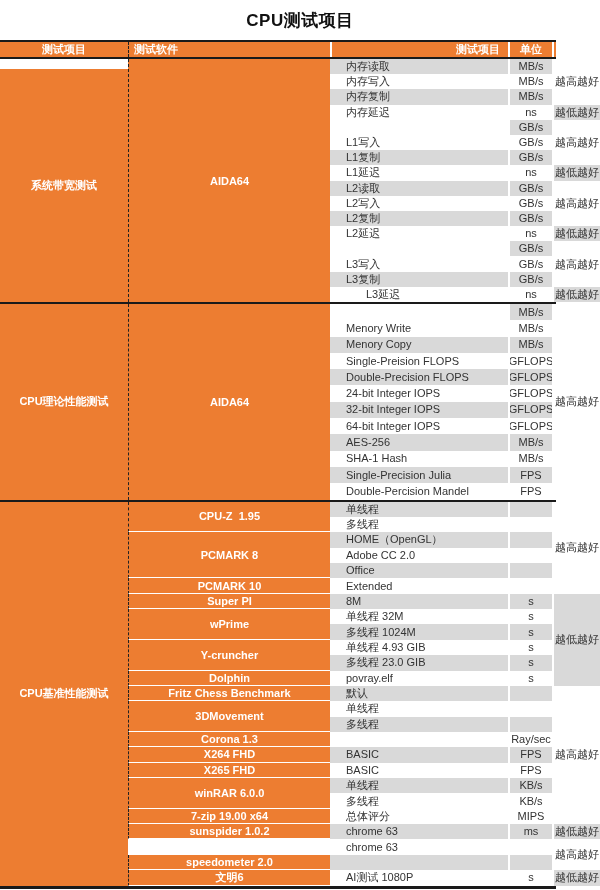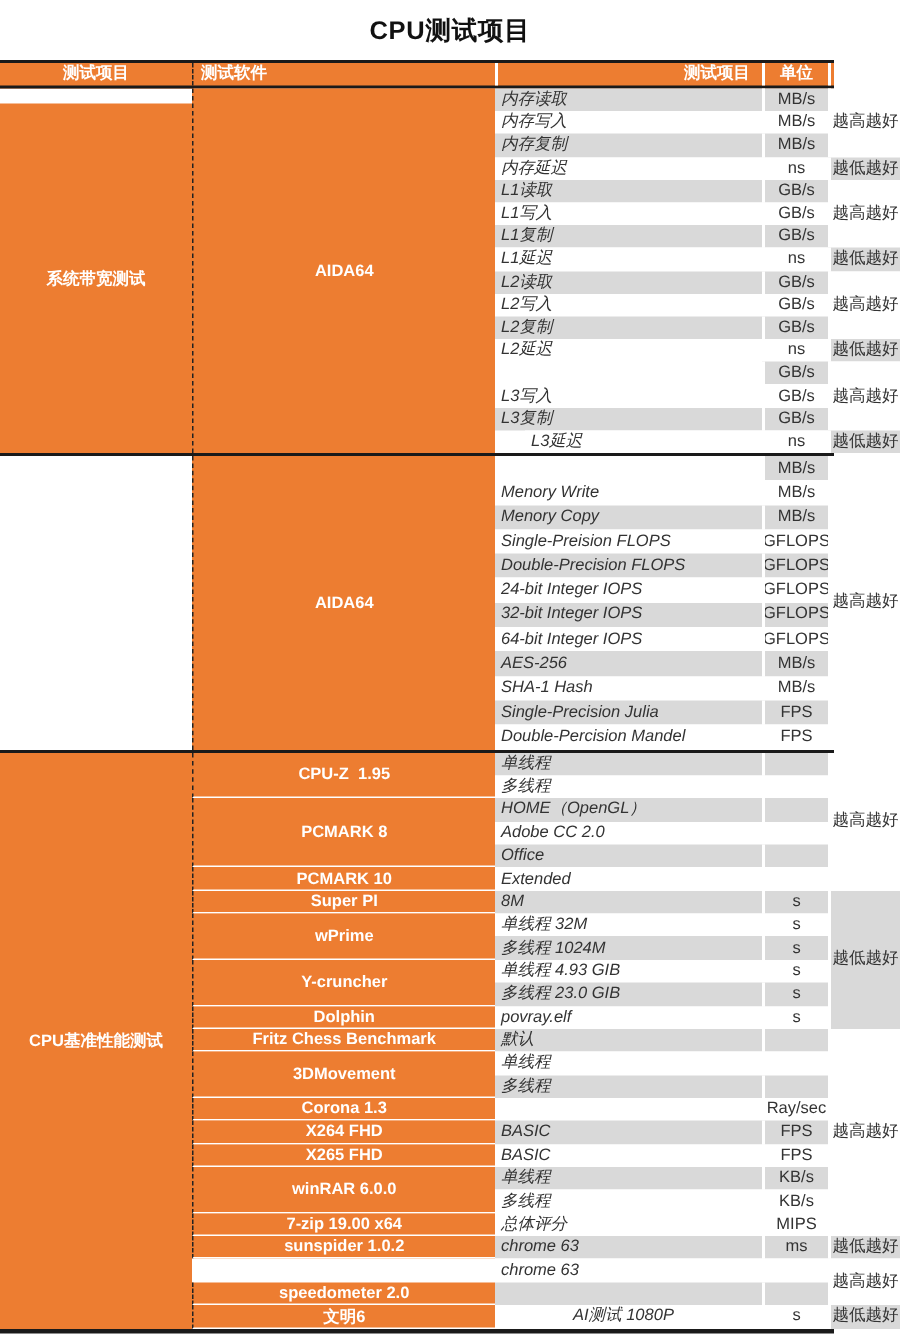--- a/index.html
+++ b/index.html
@@ -43,21 +43,21 @@
     grid-column:2;background:#ED7D31;color:#fff;font-weight:bold;font-size:11px;
     display:flex;align-items:center;justify-content:center;
     border-left:1px dashed #222;border-bottom:1px solid #fff;
     box-sizing:border-box;white-space:pre;
   }
   .sw-block.single{border-bottom:none;}
   .cell{
     display:flex;align-items:center;font-size:11px;color:#333;line-height:1;
     box-sizing:border-box;overflow:hidden;
   }
-  .cell-item{grid-column:3;padding-left:4px;font-style:italic;}
+  .cell-item{grid-column:3;padding-left:16px;}
   .cell-unit{grid-column:4;justify-content:center;border-left:2px solid #fff;}
   .cell-remark{grid-column:5;justify-content:center;border-left:2px solid #fff;text-align:center;}
   .bg-gray{background:#D9D9D9;}
   .bg-white{background:#FFFFFF;}
 </style>
 </head>
 <body>
 
 <div class="page">
   <div class="title-bar">
@@ -77,21 +77,20 @@
           <div class="sec-label" style="grid-row: 1 / span 16; margin-top: 10px;">系统带宽测试</div>
           <div class="sw-block single" style="grid-row: 1 / span 16;">AIDA64</div>
           <div class="cell cell-item bg-gray" style="grid-row: 1;">内存读取</div>
           <div class="cell cell-unit bg-gray" style="grid-row: 1;">MB/s</div>
           <div class="cell cell-item bg-white" style="grid-row: 2;">内存写入</div>
           <div class="cell cell-unit bg-white" style="grid-row: 2;">MB/s</div>
           <div class="cell cell-item bg-gray" style="grid-row: 3;">内存复制</div>
           <div class="cell cell-unit bg-gray" style="grid-row: 3;">MB/s</div>
           <div class="cell cell-item bg-white" style="grid-row: 4;">内存延迟</div>
           <div class="cell cell-unit bg-white" style="grid-row: 4;">ns</div>
-          <div class="cell cell-item bg-gray" style="grid-row: 5;">L1读取</div>
           <div class="cell cell-unit bg-gray" style="grid-row: 5;">GB/s</div>
           <div class="cell cell-item bg-white" style="grid-row: 6;">L1写入</div>
           <div class="cell cell-unit bg-white" style="grid-row: 6;">GB/s</div>
           <div class="cell cell-item bg-gray" style="grid-row: 7;">L1复制</div>
           <div class="cell cell-unit bg-gray" style="grid-row: 7;">GB/s</div>
           <div class="cell cell-item bg-white" style="grid-row: 8; text-align: center;">L1延迟</div>
           <div class="cell cell-unit bg-white" style="grid-row: 8;">ns</div>
           <div class="cell cell-item bg-gray" style="grid-row: 9;">L2读取</div>
           <div class="cell cell-unit bg-gray" style="grid-row: 9;">GB/s</div>
           <div class="cell cell-item bg-white" style="grid-row: 10;">L2写入</div>
@@ -111,20 +110,21 @@
           <div class="cell cell-remark bg-white" style="grid-row: 1 / span 3;">越高越好</div>
           <div class="cell cell-remark bg-gray" style="grid-row: 4 / span 1;">越低越好</div>
           <div class="cell cell-remark bg-white" style="grid-row: 5 / span 3;">越高越好</div>
           <div class="cell cell-remark bg-gray" style="grid-row: 8 / span 1;">越低越好</div>
           <div class="cell cell-remark bg-white" style="grid-row: 9 / span 3;">越高越好</div>
           <div class="cell cell-remark bg-gray" style="grid-row: 12 / span 1;">越低越好</div>
           <div class="cell cell-remark bg-white" style="grid-row: 13 / span 3;">越高越好</div>
           <div class="cell cell-remark bg-gray" style="grid-row: 16 / span 1;">越低越好</div>
         </div>
         <div class="grid section" style="grid-auto-rows: 16.3px;">
+          <div class="sec-label" style="grid-row: 1 / span 12;">CPU理论性能测试</div>
           <div class="sw-block single" style="grid-row: 1 / span 12;">AIDA64</div>
           <div class="cell cell-unit bg-gray" style="grid-row: 1;">MB/s</div>
           <div class="cell cell-item bg-white" style="grid-row: 2;">Menory Write</div>
           <div class="cell cell-unit bg-white" style="grid-row: 2;">MB/s</div>
           <div class="cell cell-item bg-gray" style="grid-row: 3;">Menory Copy</div>
           <div class="cell cell-unit bg-gray" style="grid-row: 3;">MB/s</div>
           <div class="cell cell-item bg-white" style="grid-row: 4;">Single-Preision FLOPS</div>
           <div class="cell cell-unit bg-white" style="grid-row: 4;">GFLOPS</div>
           <div class="cell cell-item bg-gray" style="grid-row: 5;">Double-Precision FLOPS</div>
           <div class="cell cell-unit bg-gray" style="grid-row: 5;">GFLOPS</div>
@@ -205,21 +205,21 @@
           <div class="cell cell-item bg-white" style="grid-row: 20;">多线程</div>
           <div class="cell cell-unit bg-white" style="grid-row: 20;">KB/s</div>
           <div class="cell cell-item bg-white" style="grid-row: 21;">总体评分</div>
           <div class="cell cell-unit bg-white" style="grid-row: 21;">MIPS</div>
           <div class="cell cell-item bg-gray" style="grid-row: 22;">chrome 63</div>
           <div class="cell cell-unit bg-gray" style="grid-row: 22;">ms</div>
           <div class="cell cell-item bg-white" style="grid-row: 23;">chrome 63</div>
           <div class="cell cell-unit bg-white" style="grid-row: 23;"></div>
           <div class="cell cell-item bg-gray" style="grid-row: 24;"></div>
           <div class="cell cell-unit bg-gray" style="grid-row: 24;"></div>
-          <div class="cell cell-item bg-white" style="grid-row: 25; margin-left: 48px;">AI测试 1080P</div>
+          <div class="cell cell-item bg-white" style="grid-row: 25;">AI测试 1080P</div>
           <div class="cell cell-unit bg-white" style="grid-row: 25;">s</div>
           <div class="cell cell-remark bg-white" style="grid-row: 1 / span 6;">越高越好</div>
           <div class="cell cell-remark bg-gray" style="grid-row: 7 / span 6;">越低越好</div>
           <div class="cell cell-remark bg-white" style="grid-row: 13 / span 3;"></div>
           <div class="cell cell-remark bg-white" style="grid-row: 16 / span 3;">越高越好</div>
           <div class="cell cell-remark bg-white" style="grid-row: 19 / span 3;"></div>
           <div class="cell cell-remark bg-gray" style="grid-row: 22 / span 1;">越低越好</div>
           <div class="cell cell-remark bg-white" style="grid-row: 23 / span 2;">越高越好</div>
           <div class="cell cell-remark bg-gray" style="grid-row: 25 / span 1;">越低越好</div>
         </div>

